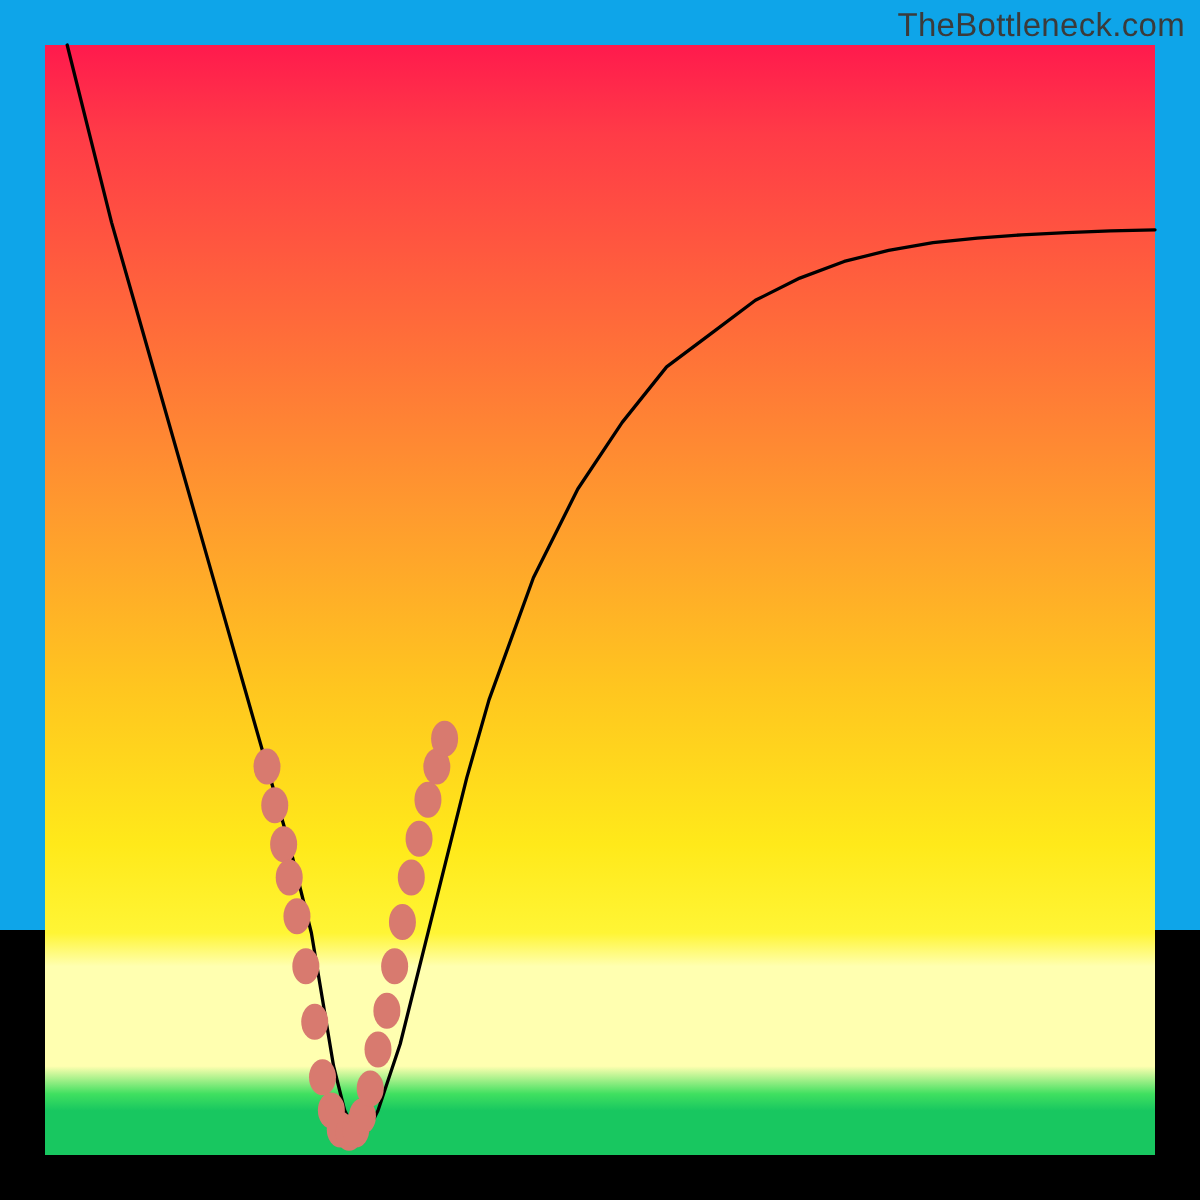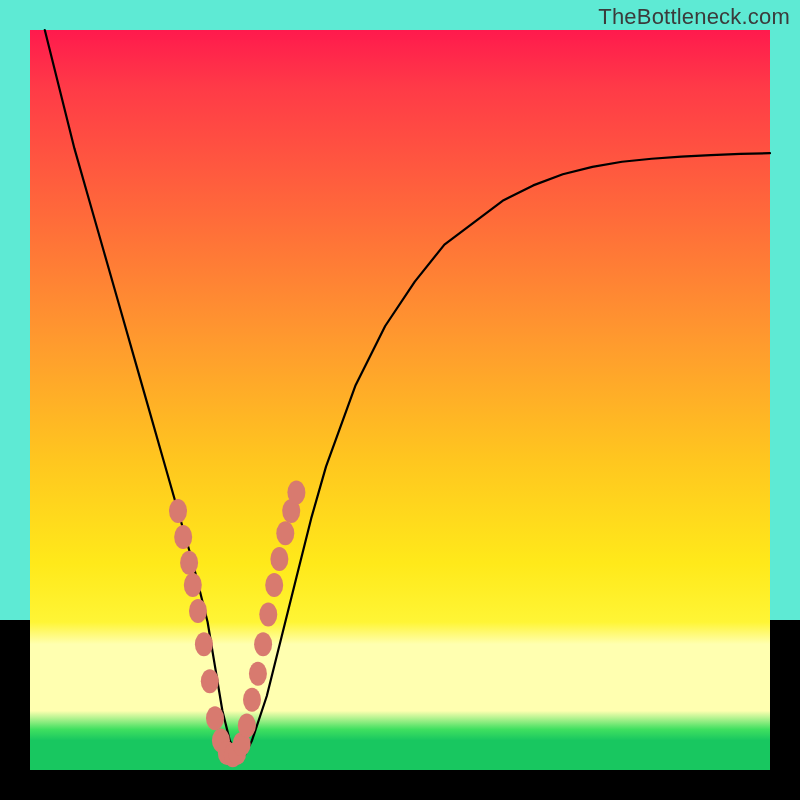--- a/index.html
+++ b/index.html
@@ -10,21 +10,21 @@
     overflow: hidden;
     background: #000;
     font-family: Arial, Helvetica, sans-serif;
   }
   .frame {
     position: absolute;
     left: 0;
     top: 0;
     width: 800px;
     height: 620px;
-    background: #5eead4;
+    background: #0ea5e9;
     text-align: right;
   }
   .plot-area {
     position: absolute;
     left: 30px;
     top: 30px;
     width: 740px;
     height: 740px;
     
     background: linear-gradient(

